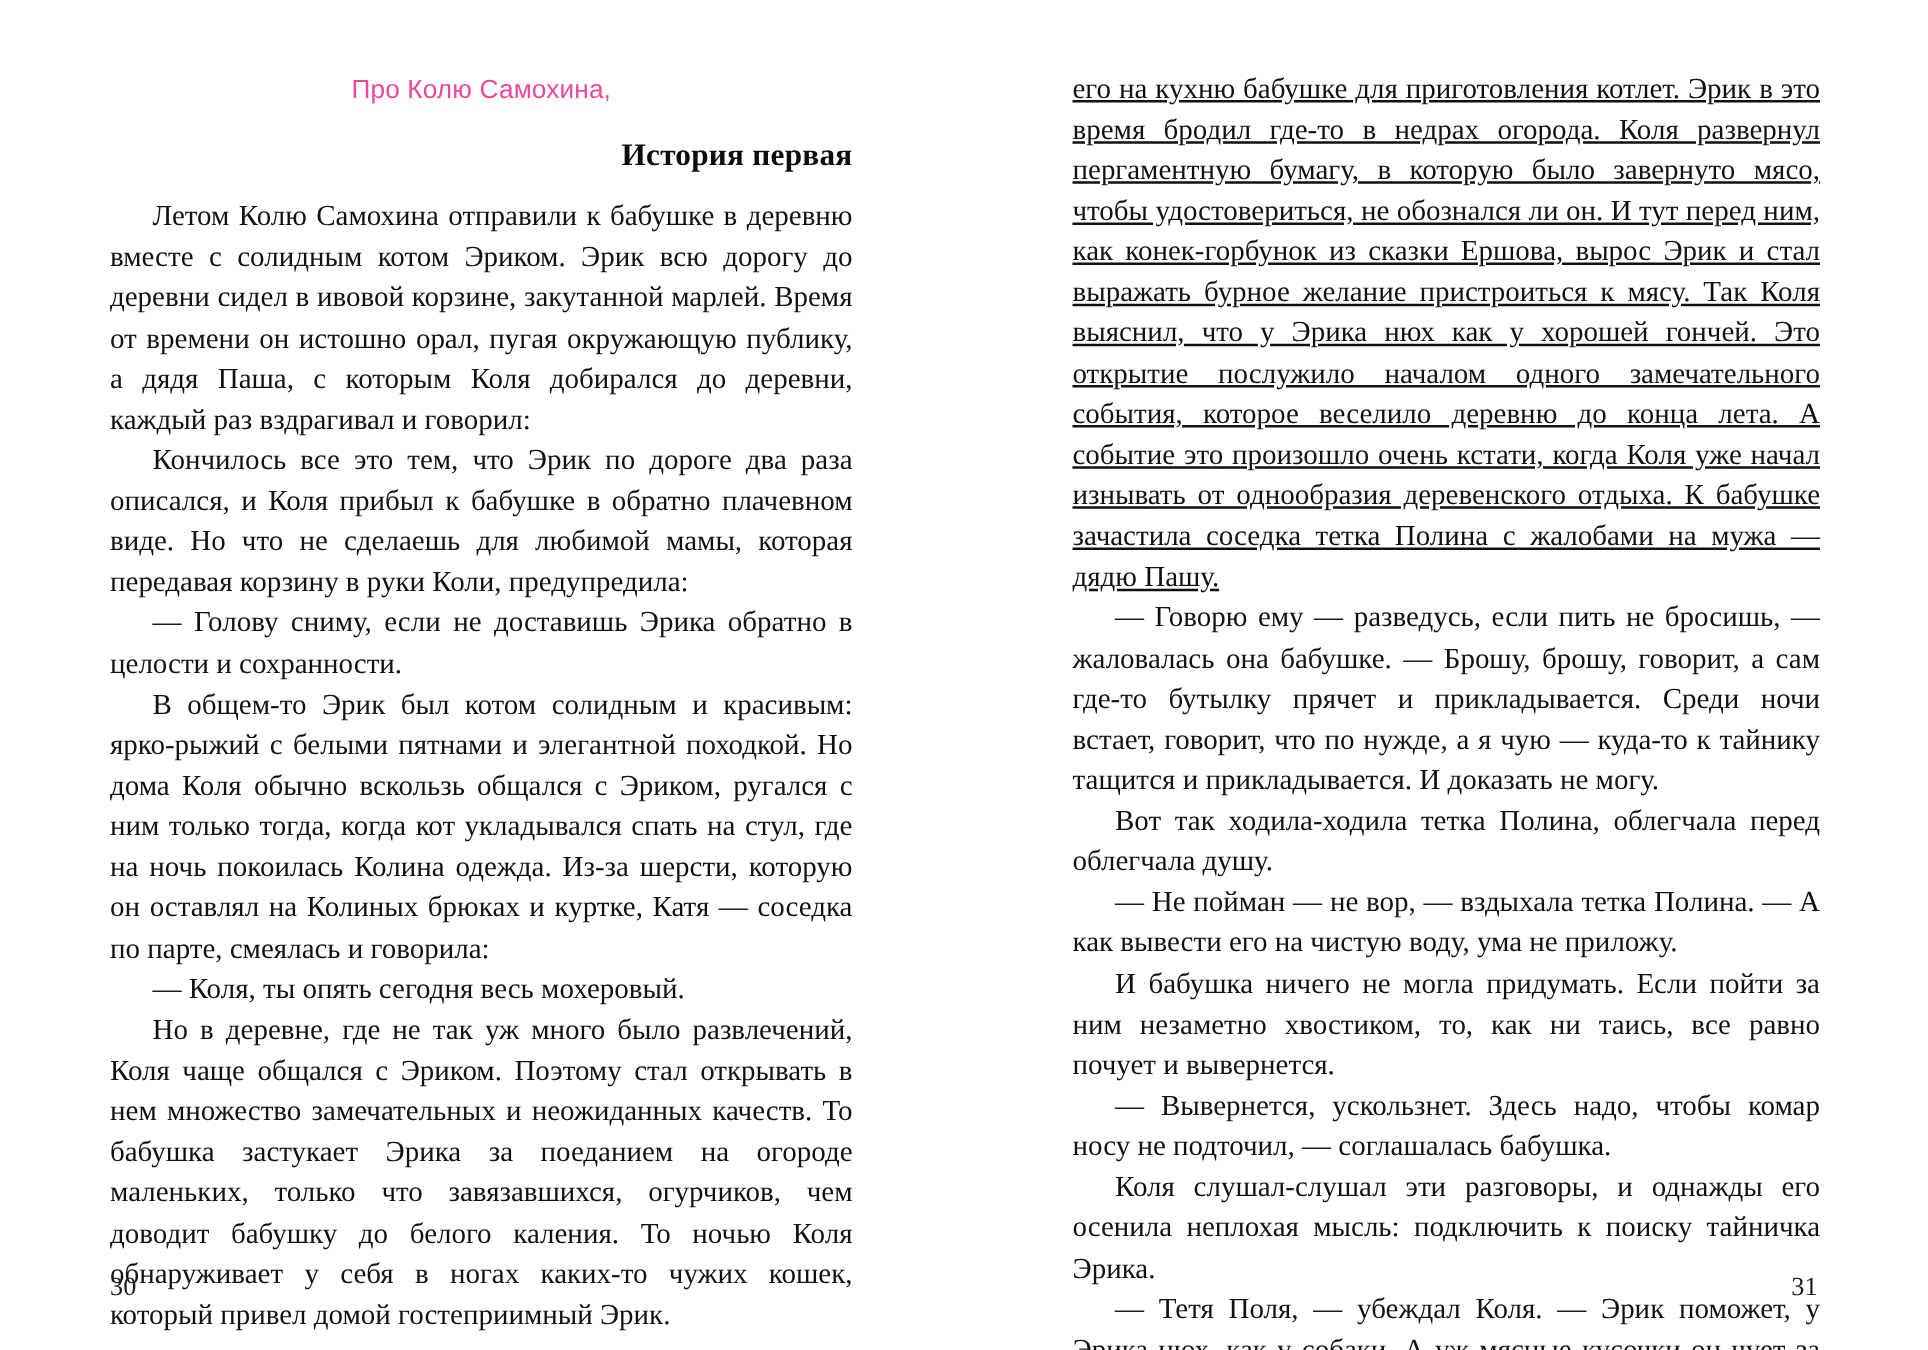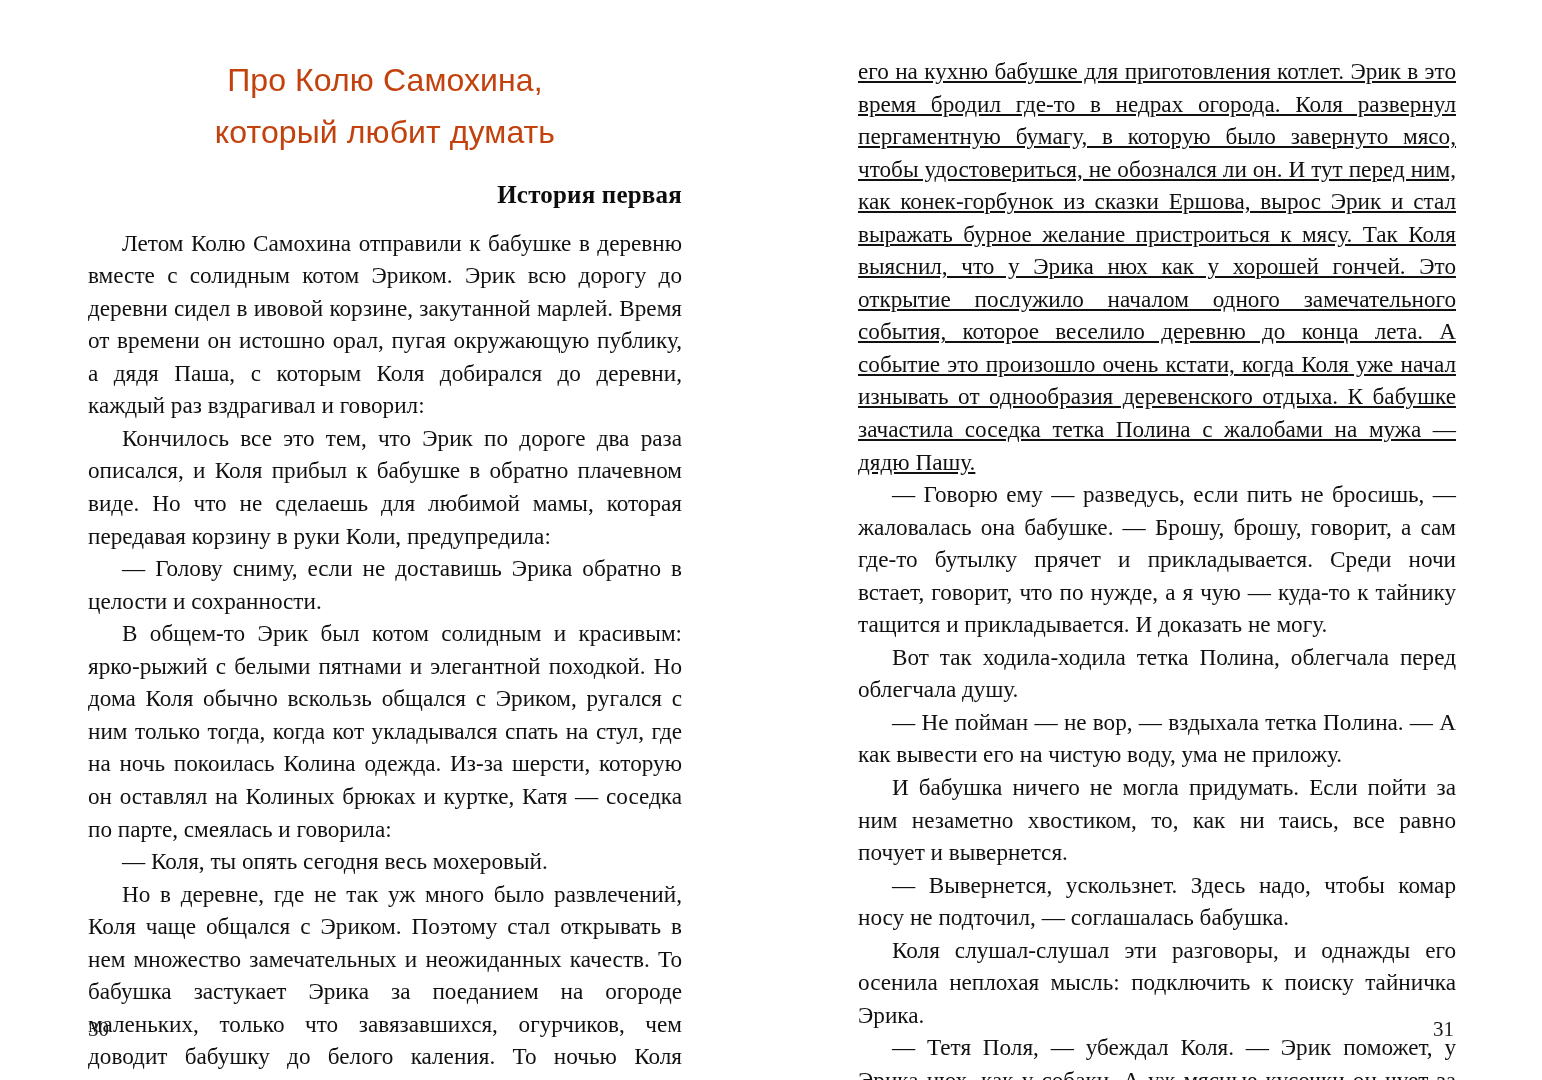--- a/index.html
+++ b/index.html
@@ -31,24 +31,24 @@
     position: absolute;
     top: 55px;
   }
   .page-left .column  { left: 88px;  width: 594px; }
   .page-right .column { left: 87px;  width: 598px; }
 
   
   .chapter-title {
     font-family: "Liberation Sans", "DejaVu Sans", sans-serif;
     font-weight: 400;
-    font-size: 32px;
+    font-size: 21px;
     line-height: 1.62;
     text-align: center;
-    color: #c2410c;
+    color: #ec4899;
     margin: 0 0 6px 0;
     letter-spacing: 0.1px;
   }
   .chapter-title .tline { display: block; }
 
   .story-heading {
     font-family: "Liberation Serif", "DejaVu Serif", serif;
     font-weight: bold;
     font-size: 25px;
     text-align: right;
@@ -88,21 +88,20 @@
 </head>
 <body>
 
 <div class="page-spread">
 
   <div class="page page-left">
     <div class="column">
 
       <h1 class="chapter-title">
         <span class="tline">Про Колю Самохина,</span>
-        <span class="tline">который любит думать</span>
       </h1>
 
       <h2 class="story-heading">История первая</h2>
 
       <p class="body-par">Летом Колю Самохина отправили к бабушке в деревню вместе с солидным котом Эриком. Эрик всю дорогу до деревни сидел в ивовой корзине, закутанной марлей. Время от времени он истошно орал, пугая окружающую публику, а дядя Паша, с которым Коля добирался до деревни, каждый раз вздрагивал и говорил:</p>
       <p class="body-par">Кончилось все это тем, что Эрик по дороге два раза описался, и Коля прибыл к бабушке в обратно плачевном виде. Но что не сделаешь для любимой мамы, которая передавая корзину в руки Коли, предупредила:</p>
       <p class="body-par">— Голову сниму, если не доставишь Эрика обратно в целости и сохранности.</p>
       <p class="body-par">В общем-то Эрик был котом солидным и красивым: ярко-рыжий с белыми пятнами и элегантной походкой. Но дома Коля обычно вскользь общался с Эриком, ругался с ним только тогда, когда кот укладывался спать на стул, где на ночь покоилась Колина одежда. Из-за шерсти, которую он оставлял на Колиных брюках и куртке, Катя — соседка по парте, смеялась и говорила:</p>
       <p class="body-par">— Коля, ты опять сегодня весь мохеровый.</p>
       <p class="body-par">Но в деревне, где не так уж много было развлечений, Коля чаще общался с Эриком. Поэтому стал открывать в нем множество замечательных и неожиданных качеств. То бабушка застукает Эрика за поеданием на огороде маленьких, только что завязавшихся, огурчиков, чем доводит бабушку до белого каления. То ночью Коля обнаруживает у себя в ногах каких-то чужих кошек, который привел домой гостеприимный Эрик.</p>

